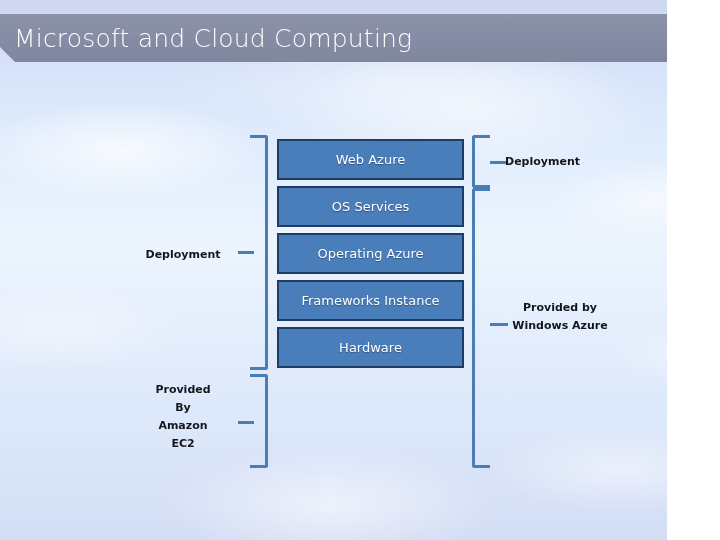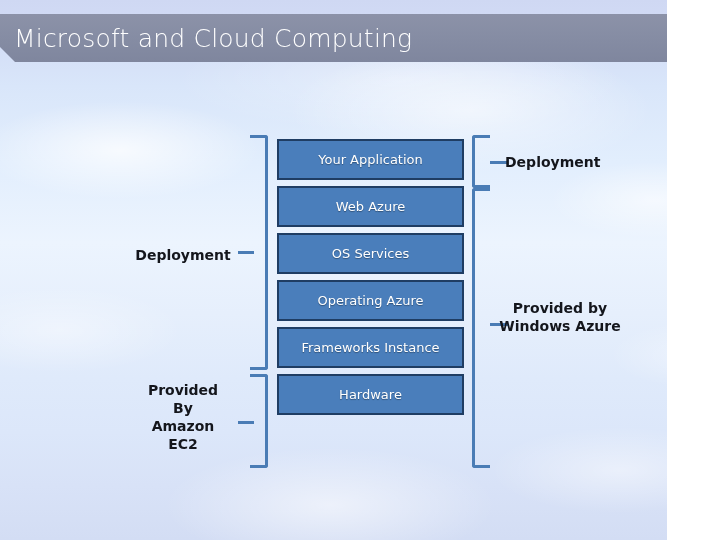--- a/index.html
+++ b/index.html
@@ -112,43 +112,40 @@
   .bracket-tick {
     position: absolute;
     height: 3px;
     background: #4a7cb5;
   }
 
   
   .caption {
     position: absolute;
     color: #14161c;
-    font-size: 14px;
+    font-size: 11px;
     font-weight: bold;
     font-family: "DejaVu Sans", sans-serif;
     line-height: 18px;
     text-align: center;
     white-space: pre-line;
   }
 </style>
 </head>
 <body>
 
 <div id="slide">
 
   <div class="clouds"></div>
 
   <div id="title-banner">
     <div id="title-text">Microsoft and Cloud Computing</div>
   </div>
 
   <div id="stack">
-    <div class="layer-box">
-      <span>Your Application</span>
-    </div>
     <div class="layer-box">
       <span>Web Azure</span>
     </div>
     <div class="layer-box">
       <span>OS Services</span>
     </div>
     <div class="layer-box">
       <span>Operating Azure</span>
     </div>
     <div class="layer-box">

